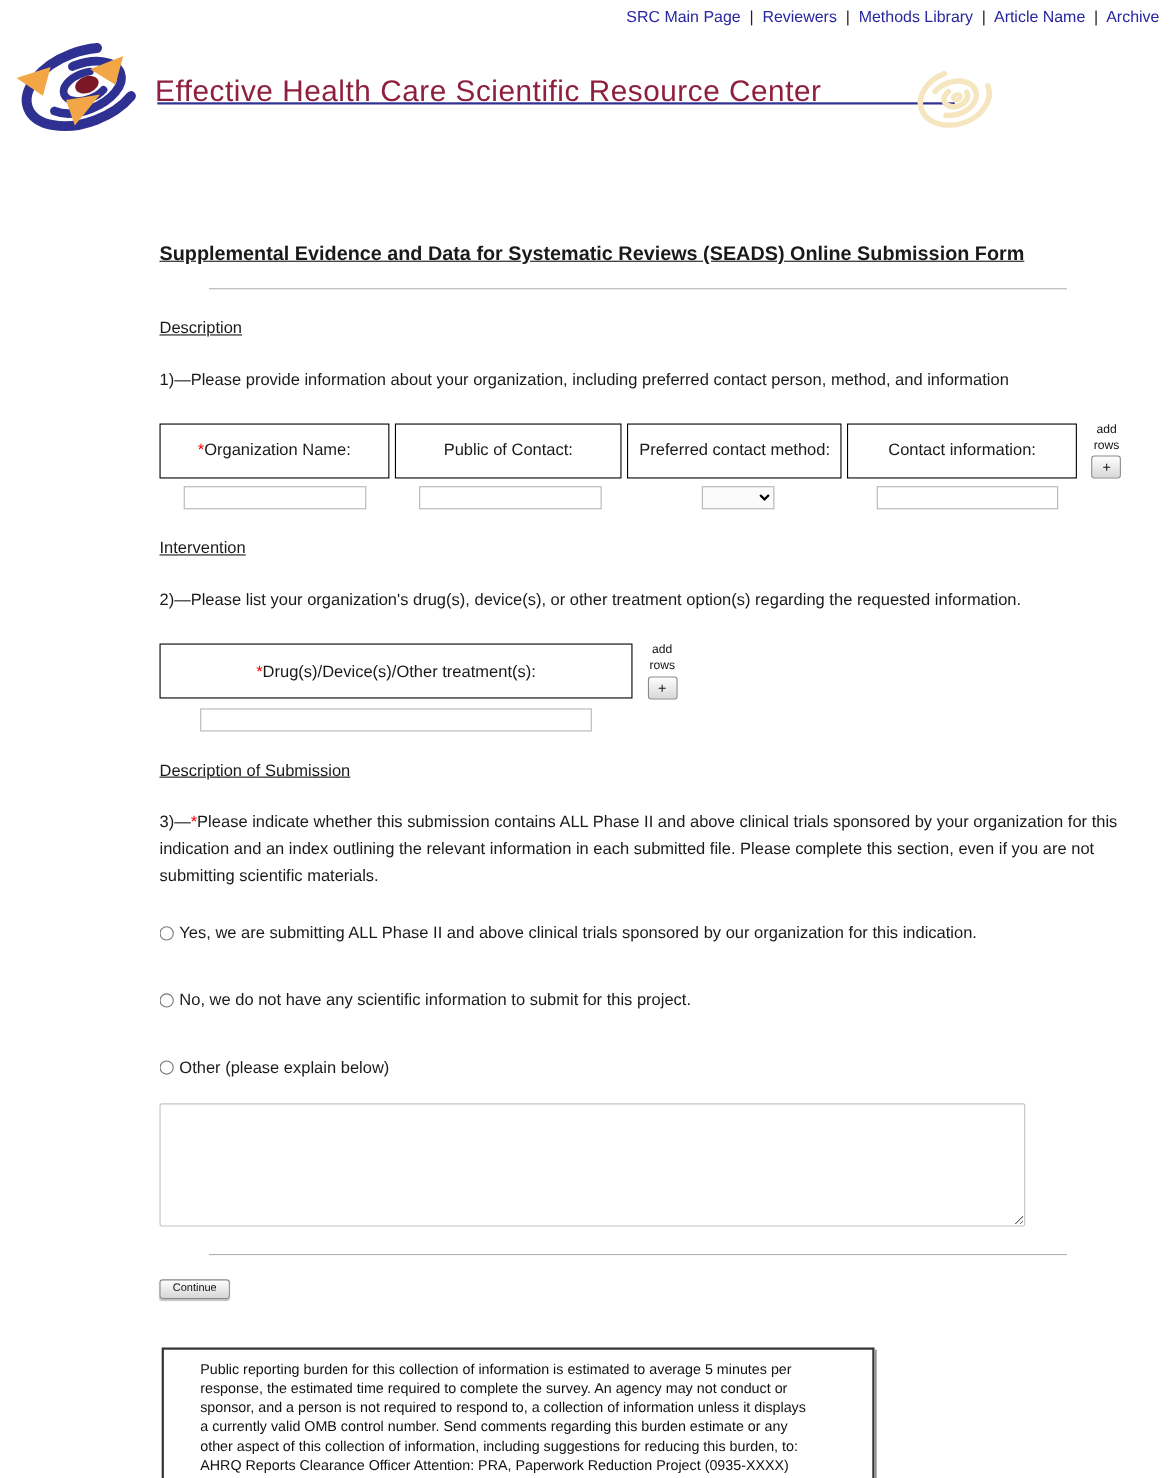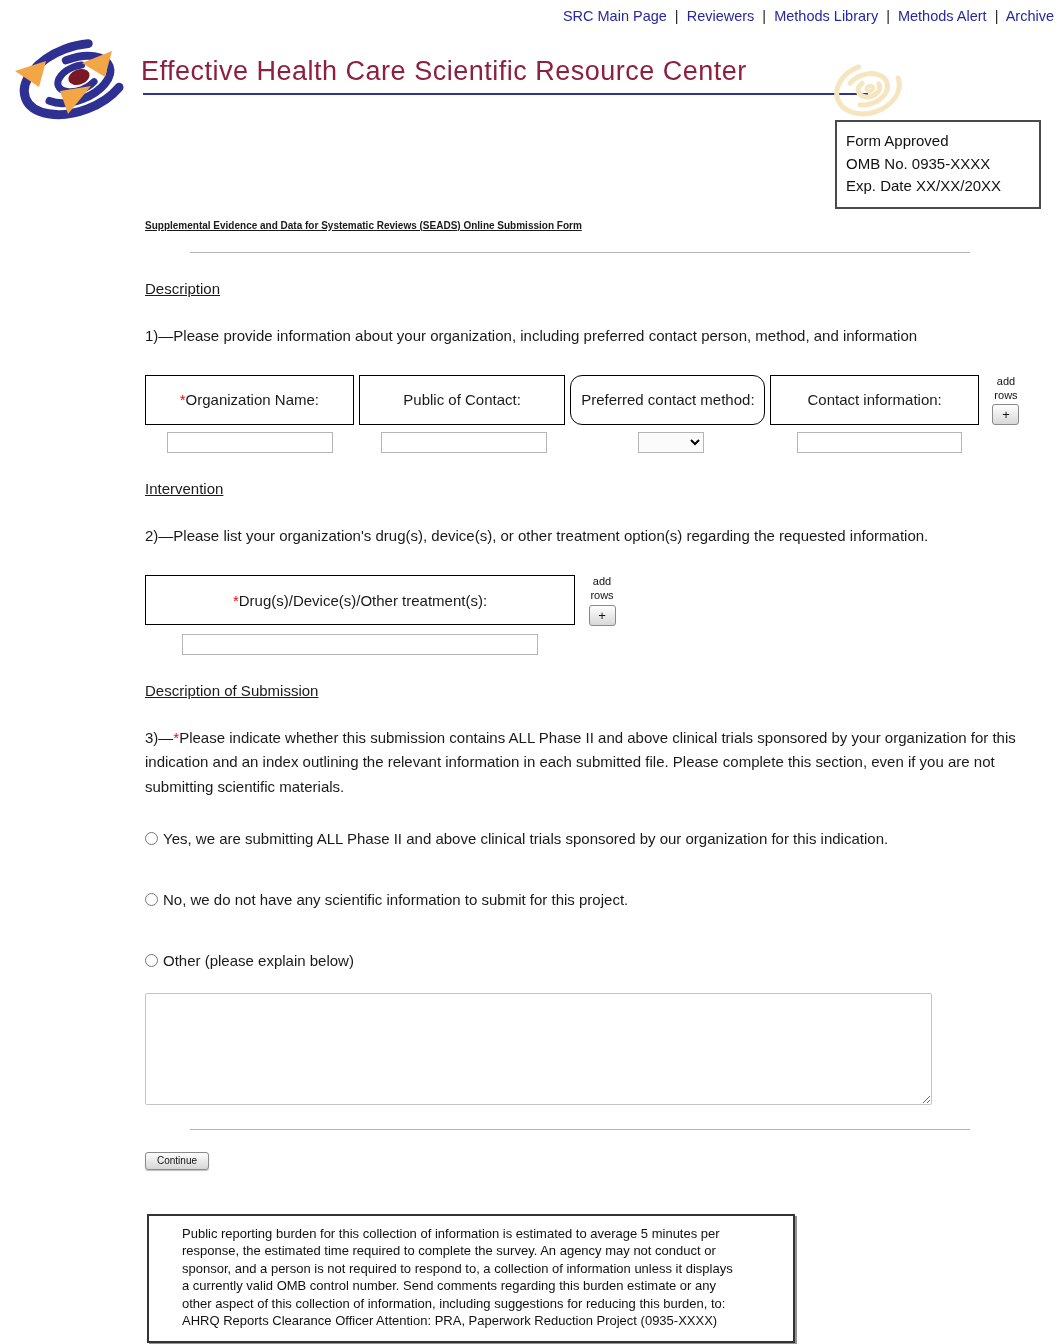--- a/index.html
+++ b/index.html
@@ -12,49 +12,49 @@
 
   
   .top-nav { position:absolute; top:8px; right:10px; font-size:14.5px; white-space:nowrap; }
   .top-nav a { color:#2826A0; text-decoration:none; cursor:pointer; }
   .nav-sep { color:#222; margin:0 4px 0 8px; }
 
   
   .header { position:relative; height:215px; }
   .logo { position:absolute; left:8px; top:30px; }
   .brand {
-    position:absolute; left:141px; top:56px;
+    position:absolute; left:141px; top:68px;
     font-size:27px; color:#8E1F3F; letter-spacing:0.5px; white-space:nowrap;
   }
   .brand-underline { position:absolute; left:143px; top:93px; width:725px; height:2px; background:#2E3192; }
   .watermark { position:absolute; left:830px; top:56px; }
   .form-approved {
     position:absolute; left:835px; top:120px; width:206px;
     border:2px solid #4a4a4a; background:#fff; padding:8px 9px 9px 9px;
     font-size:15px; line-height:1.5; color:#111;
   }
 
   
   .main { margin-left:145px; width:880px; }
-  .form-title { font-size:10px; font-weight:bold; text-decoration:underline; margin-top:5px; }
+  .form-title { font-size:18px; font-weight:bold; text-decoration:underline; margin-top:5px; }
   .intro { margin-top:24px; }
   .req { color:#FF0000; }
   .rule { border:none; border-top:1px solid #b3b3b3; margin:21px 0 0 45px; width:780px; }
 
   .section-heading { margin-top:27px; text-decoration:underline; font-size:15px; }
   .question { margin-top:27px; line-height:1.65; }
 
   
   .hdr-row { display:flex; margin-top:26px; align-items:flex-start; }
   .hdr-cell {
     border:1px solid #000; height:50px; display:flex; align-items:center; justify-content:center;
     font-size:15px; background:#fff; text-align:center;
   }
   .gap { width:5px; flex:none; }
-  .c1 { width:210px; } .c2 { width:208px; } .c3 { width:196px;border-radius:12px; } .c4 { width:210px; }
+  .c1 { width:210px; } .c2 { width:208px; } .c3 { width:196px; } .c4 { width:210px; }
   .add-rows { width:38px; flex:none; margin-left:8px; text-align:center; }
   .add-rows-label { font-size:11px; line-height:1.25; color:#111; width:30px; margin:0 auto; }
   .add-btn {
     margin-top:2px; width:27px; height:21px; font-size:13px; line-height:1;
     border:1px solid #8a8a8a; border-radius:3px;
     background:linear-gradient(#fefefe,#d8d8d8); cursor:pointer; color:#111;
   }
   .input-row { display:flex; margin-top:7px; }
   .input-slot { display:flex; justify-content:center; }
   input[type="text"] { border:1px solid #b5b5b5; height:21px; font-size:13px; padding:0 3px; background:#fff; }
@@ -91,21 +91,21 @@
 </style>
 </head>
 <body>
 
 <div class="header">
 
   <div class="top-nav">
     <a>SRC Main Page</a><span class="nav-sep">|</span>
     <a>Reviewers</a><span class="nav-sep">|</span>
     <a>Methods Library</a><span class="nav-sep">|</span>
-    <a>Methods Alert</a><span class="nav-sep">|</span>
+    <a>Article Name</a><span class="nav-sep">|</span>
     <a>Archive</a>
   </div>
 
   <div class="logo">
     <svg width="130" height="95" viewBox="0 0 130 95">
       <g transform="rotate(-21 68 49)" fill="none" stroke="#2E3192" stroke-linecap="round">
         <ellipse cx="68" cy="49" rx="54" ry="32" stroke-width="9" stroke-dasharray="200 81" stroke-dashoffset="-30"></ellipse>
         <ellipse cx="67" cy="49" rx="37" ry="21" stroke-width="8" stroke-dasharray="135 57" stroke-dashoffset="55"></ellipse>
         <ellipse cx="70" cy="49" rx="21" ry="12" stroke-width="7" stroke-dasharray="75 31" stroke-dashoffset="-12"></ellipse>
       </g>
@@ -123,25 +123,20 @@
     <svg width="78" height="66" viewBox="0 0 78 66">
       <g transform="rotate(-18 38 33)" fill="none" stroke="#F5E6C0" stroke-linecap="round">
         <ellipse cx="38" cy="33" rx="32" ry="24" stroke-width="5" stroke-dasharray="130 45"></ellipse>
         <ellipse cx="37" cy="33" rx="21" ry="15" stroke-width="5" stroke-dasharray="80 30" stroke-dashoffset="40"></ellipse>
         <ellipse cx="39" cy="33" rx="11" ry="8" stroke-width="5" stroke-dasharray="40 18"></ellipse>
         <ellipse cx="40" cy="33" rx="3.5" ry="2.5" stroke-width="4"></ellipse>
       </g>
     </svg>
   </div>
 
-  <div class="form-approved">
-    <div>Form Approved</div>
-    <div>OMB No. 0935-XXXX</div>
-    <div>Exp. Date XX/XX/20XX</div>
-  </div>
 </div>
 
 <div class="main">
 
   <div class="form-title">Supplemental Evidence and Data for Systematic Reviews (SEADS) Online Submission Form</div>
 
 
   <hr class="rule">
 
   

